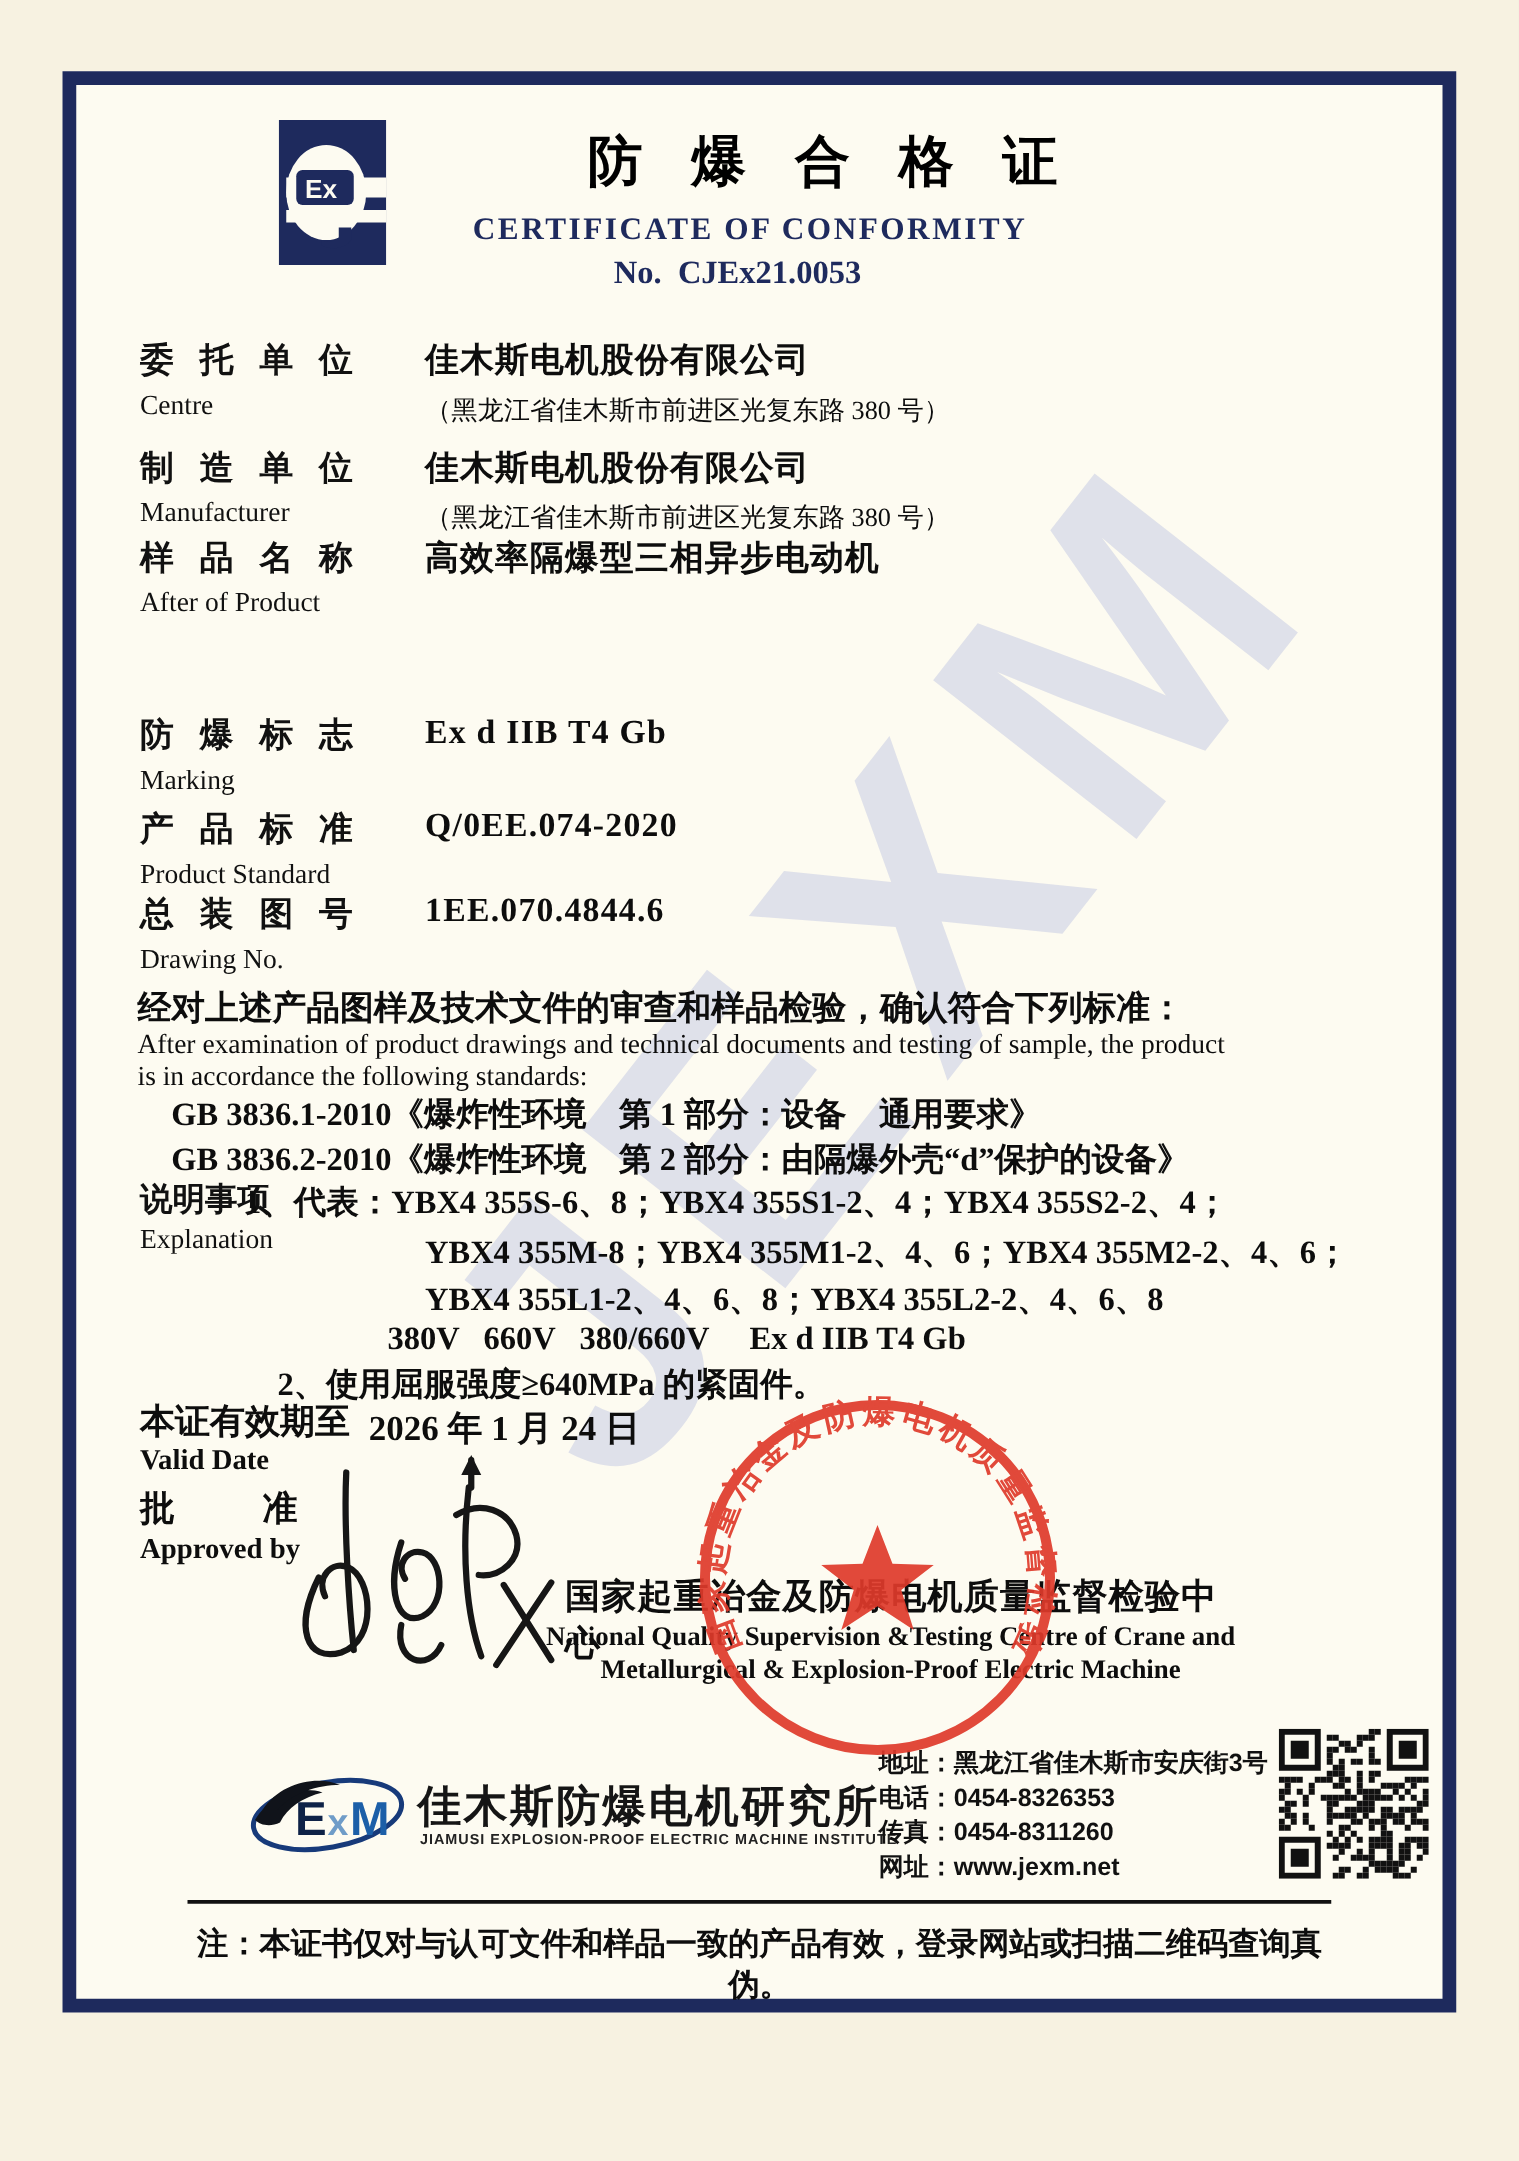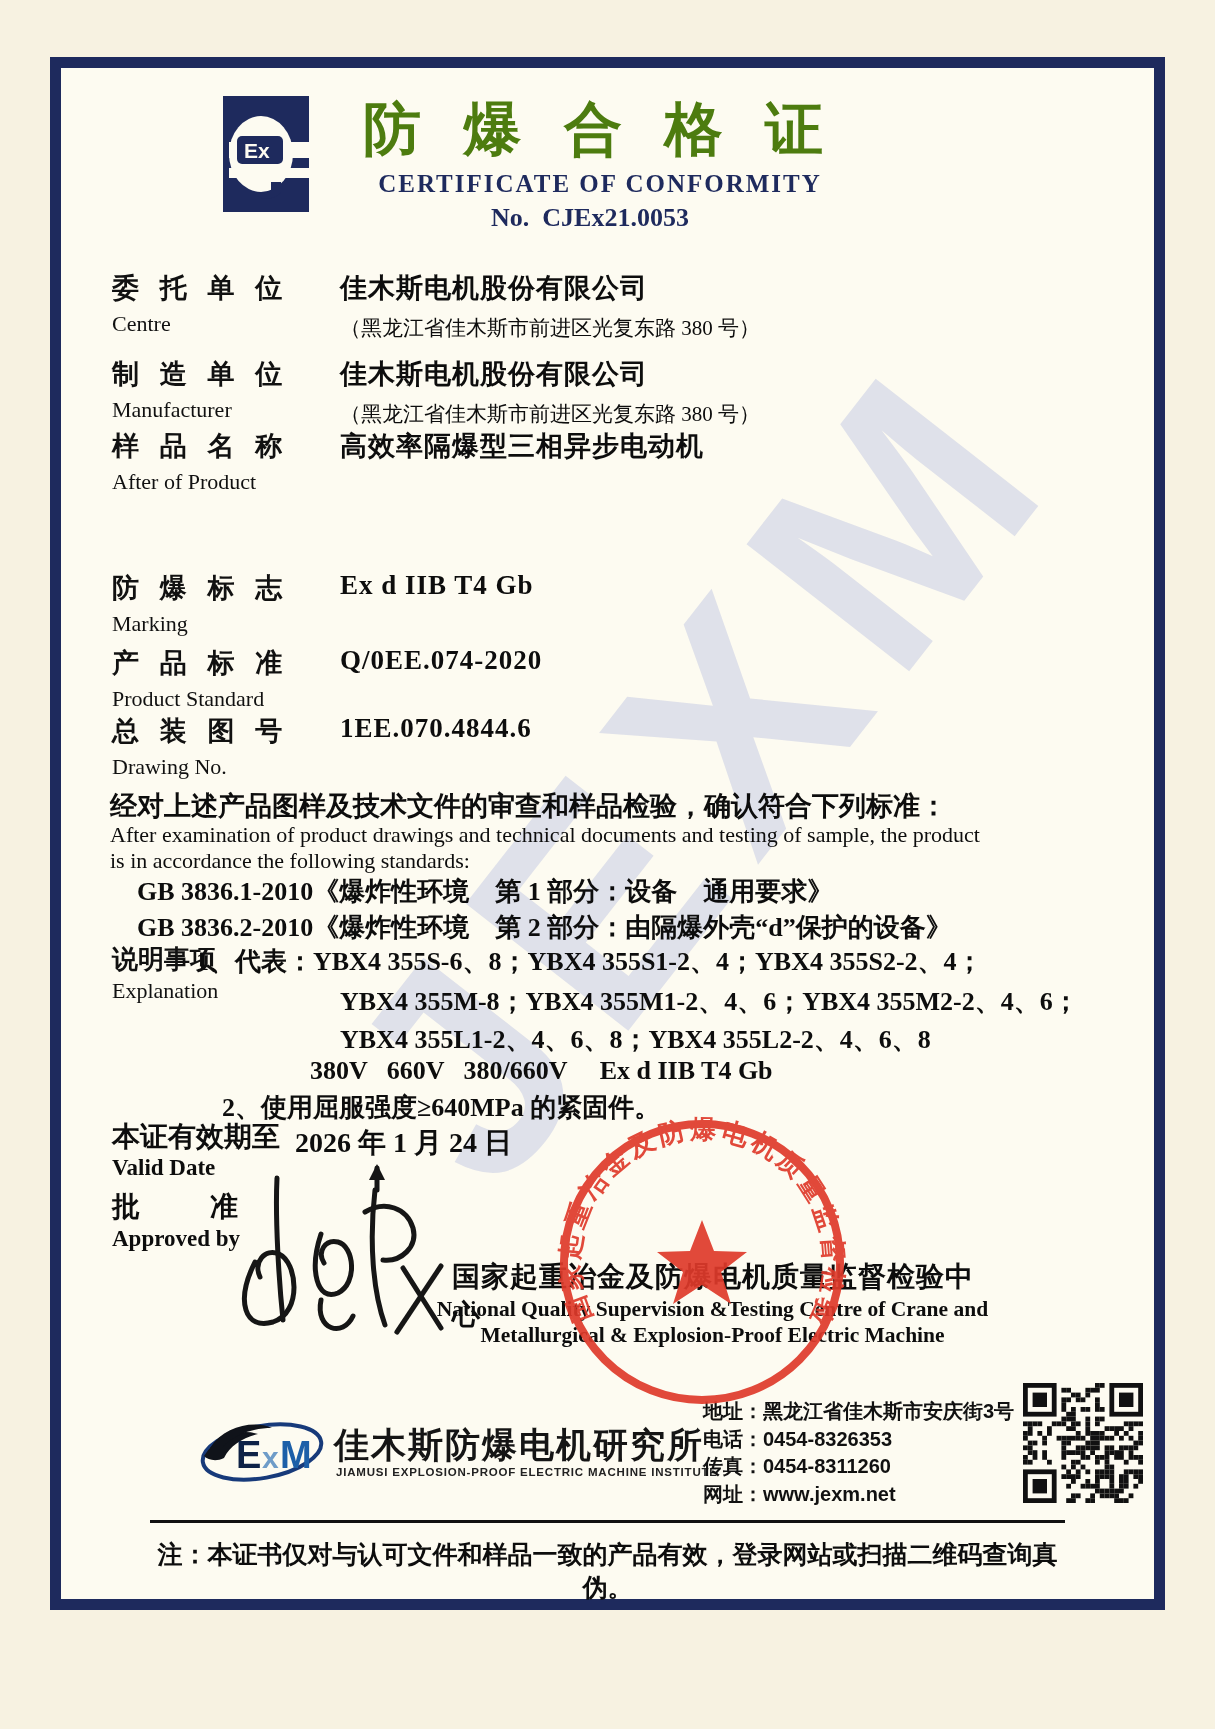--- a/index.html
+++ b/index.html
@@ -6,22 +6,22 @@
   body{background:#efe9d8;font-family:"Liberation Serif",serif;}
   .page{position:relative;width:1215px;height:1729px;background:#f7f2e1;overflow:hidden;}
   .frame{position:absolute;left:50px;top:57px;width:1093px;height:1531px;border:11px solid #1e2a5d;background:#fdfbf1;}
   .watermark{position:absolute;left:170px;top:620px;width:1060px;text-align:center;
     transform:rotate(-52deg);font-family:"Liberation Sans",sans-serif;font-weight:700;
     font-size:300px;line-height:300px;letter-spacing:28px;color:rgba(148,158,216,0.28);z-index:0;}
   .abs{position:absolute;z-index:1;}
   .pre{white-space:pre-wrap;}
   
   .logo-ex{left:223px;top:96px;width:86px;height:92px;}
-  .title-cn{left:340px;top:98px;width:520px;text-align:center;font-size:58px;font-weight:700;
-    color:#4d7c0f;letter-spacing:14px;line-height:64px;}
+  .title-cn{left:340px;top:98px;width:520px;text-align:right;font-size:44px;font-weight:700;
+    color:#000000;letter-spacing:14px;line-height:64px;}
   .title-en{left:340px;top:170px;width:520px;text-align:center;font-size:25px;font-weight:700;
     color:#1e2a5d;letter-spacing:2px;}
   .cert-no{left:340px;top:203px;width:500px;text-align:center;font-size:26px;font-weight:700;color:#1e2a5d;}
   
   .row{position:absolute;left:112px;display:flex;width:980px;z-index:1;}
   .lbl{width:228px;flex:0 0 228px;}
   .lbl .cn{font-size:27px;color:#111;letter-spacing:7px;font-weight:600;}
   .lbl .en{font-size:22px;color:#111;margin-top:5px;}
   .fv .v{font-size:27px;font-weight:700;color:#0d0d0d;letter-spacing:1px;}
   .fv .sub{font-size:21px;color:#0d0d0d;margin-top:8px;}

